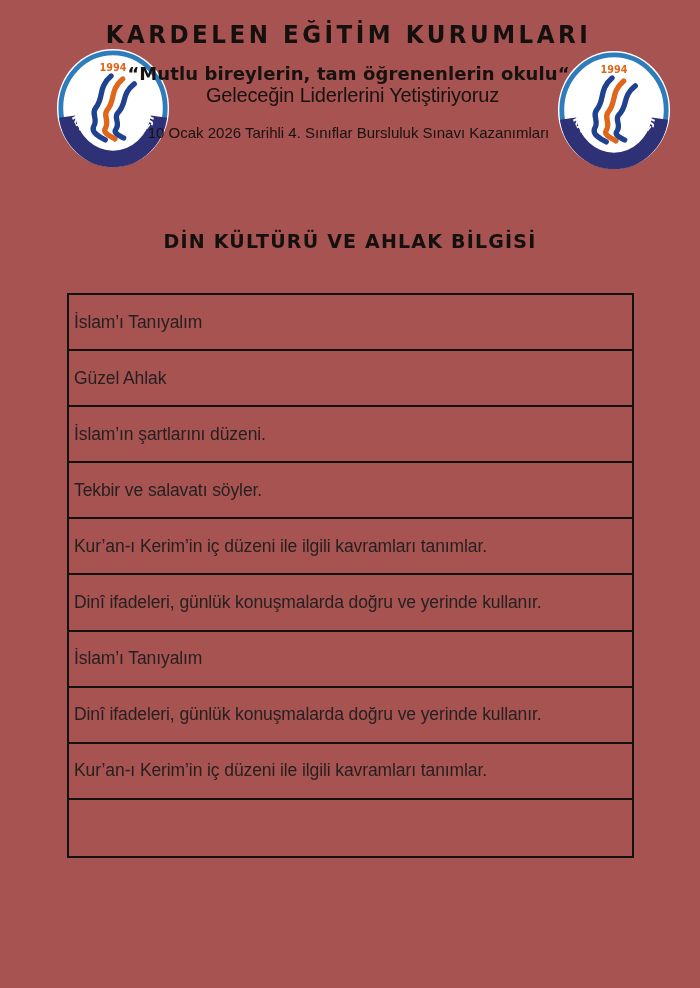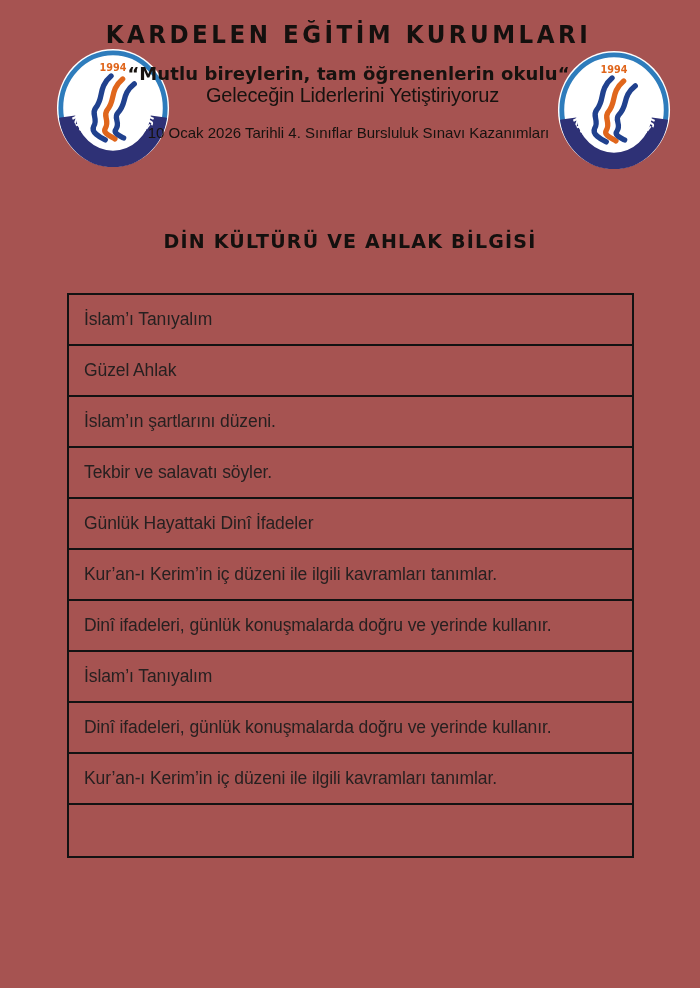--- a/index.html
+++ b/index.html
@@ -84,21 +84,21 @@
     box-sizing: border-box;
     border: 2.5px solid #121212;
     display: grid;
     grid-auto-rows: 1fr;
   }
   .t-row {
     box-sizing: border-box;
     border-bottom: 2.5px solid #121212;
     display: flex;
     align-items: center;
-    padding-left: 15px;
+    padding-left: 5px;
     padding-right: 8px;
     font-family: "Liberation Sans", sans-serif;
     font-size: 17.5px;
     color: #272020;
     letter-spacing: -0.1px;
   }
   .t-row:last-child { border-bottom: none; }
 </style>
 </head>
 <body>
@@ -147,21 +147,20 @@
 
   <div class="section-title">
     <div>DİN KÜLTÜRÜ VE AHLAK BİLGİSİ</div>
   </div>
 
   <div class="kaz-table" id="kaz-table">
       <div class="t-row">İslam’ı Tanıyalım</div>
       <div class="t-row">Güzel Ahlak</div>
       <div class="t-row">İslam’ın şartlarını düzeni.</div>
       <div class="t-row">Tekbir ve salavatı söyler.</div>
-      <div class="t-row">Günlük Hayattaki Dinî İfadeler</div>
       <div class="t-row">Kur’an-ı Kerim’in iç düzeni ile ilgili kavramları tanımlar.</div>
       <div class="t-row">Dinî ifadeleri, günlük konuşmalarda doğru ve yerinde kullanır.</div>
       <div class="t-row">İslam’ı Tanıyalım</div>
       <div class="t-row">Dinî ifadeleri, günlük konuşmalarda doğru ve yerinde kullanır.</div>
       <div class="t-row">Kur’an-ı Kerim’in iç düzeni ile ilgili kavramları tanımlar.</div>
       <div class="t-row"></div>
     </div>
 
 </div>
 

